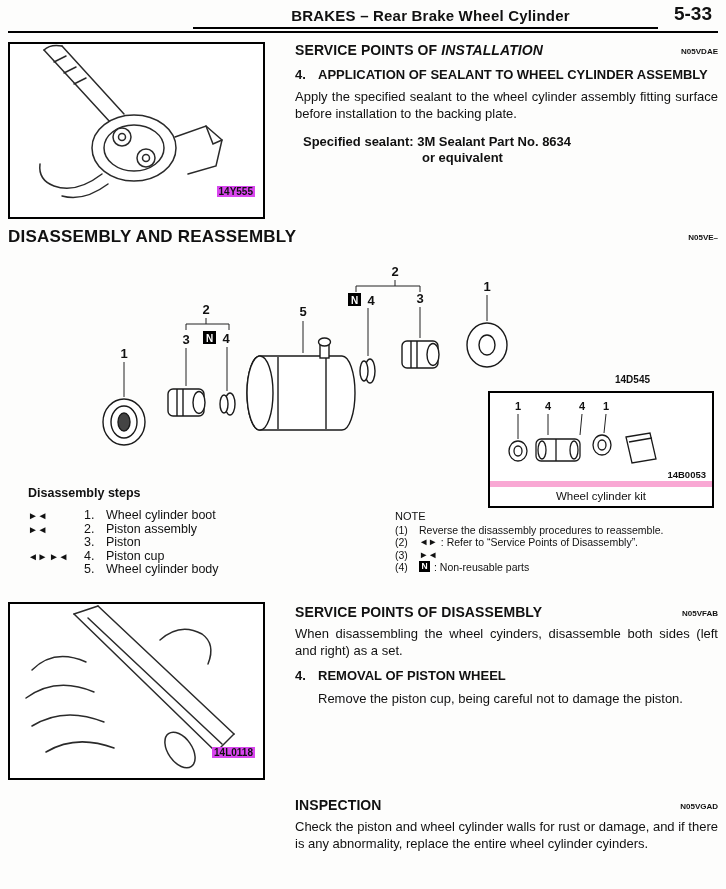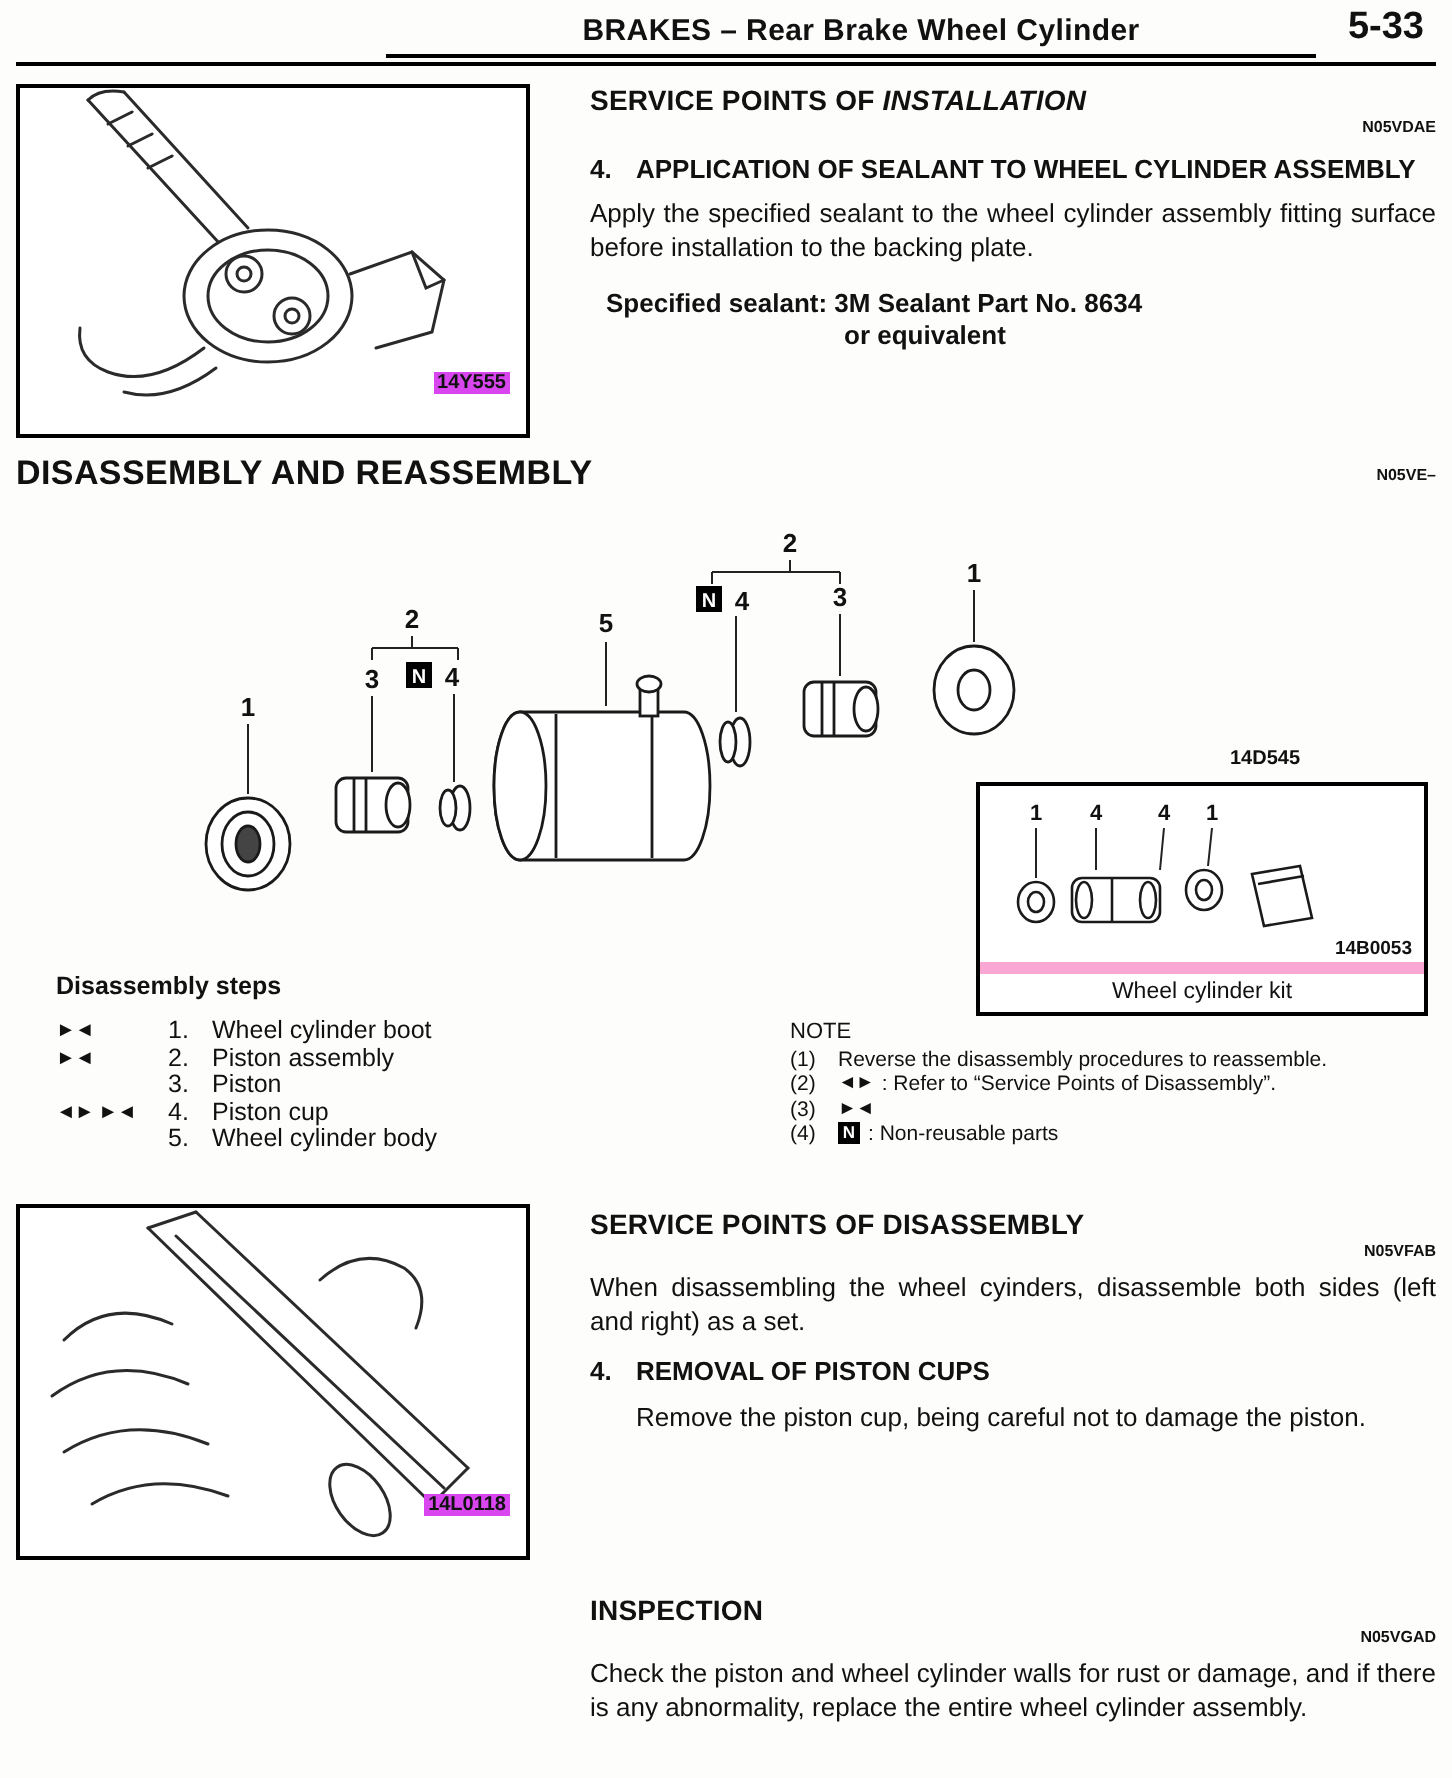--- a/index.html
+++ b/index.html
@@ -21,21 +21,21 @@
   .fig-code { position:absolute; right:8px; bottom:20px; font-size:10px; font-weight:bold; background:#d946ef; padding:0 2px; }
 
   
   .col { position:absolute; left:295px; width:423px; }
   .col.install { top:42px; }
   .col.disasm  { top:604px; }
   .col.inspect { top:797px; }
   .sec-head  { display:flex; justify-content:space-between; align-items:flex-start; }
   .sec-title { font-size:14px; font-weight:bold; letter-spacing:.1px; }
   .sec-title .em { font-style:italic; }
-  .sec-code  { font-size:8px; font-weight:bold; margin-top:17px; flex:none; margin-left:8px; }
+  .sec-code  { font-size:8px; font-weight:bold; margin-top:5px; flex:none; margin-left:8px; }
   .step-line { display:flex; font-weight:bold; font-size:13px; line-height:1.25; margin-top:9px; }
   .step-num  { width:23px; flex:none; }
   .step-title{ flex:1; }
   .body-text { font-size:13px; line-height:1.28; text-align:justify; margin:6px 0 0 0; }
   .body-text.indent { margin-left:23px; }
   .sealant   { font-size:13px; font-weight:bold; margin-top:11px; margin-left:8px; line-height:1.3; }
   .sealant-2 { padding-left:119px; }
 
   
   .dr-head  { position:absolute; left:8px; top:227px; width:710px; display:flex; justify-content:space-between; align-items:flex-start; }
@@ -315,26 +315,26 @@
   </div>
 
   <div class="col disasm">
     <div class="sec-head">
       <div class="sec-title">SERVICE POINTS OF DISASSEMBLY</div>
       <div class="sec-code">N05VFAB</div>
     </div>
     <p class="body-text">When disassembling the wheel cyinders, disassemble both sides (left and right) as a set.</p>
     <div class="step-line">
       <span class="step-num">4.</span>
-      <span class="step-title">REMOVAL OF PISTON CUPS</span>
+      <span class="step-title">REMOVAL OF PISTON WHEEL</span>
     </div>
     <p class="body-text indent">Remove the piston cup, being careful not to damage the piston.</p>
   </div>
 
   <div class="col inspect">
     <div class="sec-head">
       <div class="sec-title">INSPECTION</div>
       <div class="sec-code">N05VGAD</div>
     </div>
-    <p class="body-text">Check the piston and wheel cylinder walls for rust or damage, and if there is any abnormality, replace the entire wheel cylinder assembly.</p>
+    <p class="body-text">Check the piston and wheel cylinder walls for rust or damage, and if there is any abnormality, replace the entire wheel cylinder cyinders.</p>
   </div>
 
 </div>
 
 </body></html>

